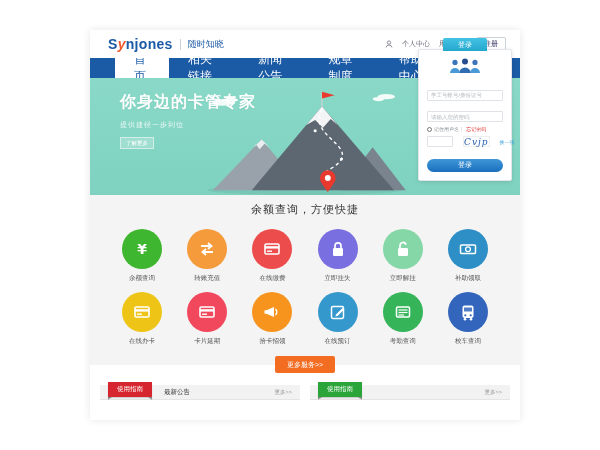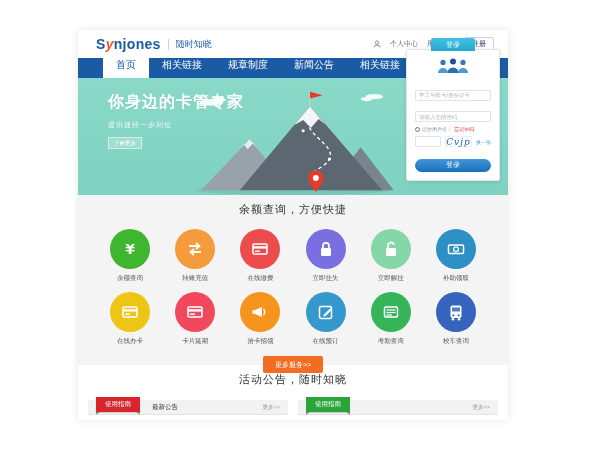--- a/index.html
+++ b/index.html
@@ -1,54 +1,54 @@
 <!DOCTYPE html>
 <html><head>
 <meta charset="utf-8">
 <style>
   * { margin:0; padding:0; box-sizing:border-box; }
   html,body { width:600px; height:450px; background:#fff; font-family:"Liberation Sans", sans-serif; overflow:hidden; }
-  #page { position:absolute; left:78px; top:30px; width:430px; height:390px; background:#fff; box-shadow:0 0 8px rgba(0,0,0,.10); }
+  #page { position:absolute; left:90px; top:30px; width:430px; height:390px; background:#fff; box-shadow:0 0 8px rgba(0,0,0,.10); }
 
   
   .topbar { position:relative; height:28px; background:#fff; display:flex; align-items:center; justify-content:space-between; padding:0 14px 0 18px; }
   .logo { display:flex; align-items:center; }
   .logo-main { font-size:14px; font-weight:bold; color:#1b5aa5; letter-spacing:.3px; }
   .logo-y { color:#f0582a; font-style:italic; }
   .logo-div { width:1px; height:11px; background:#c8d4e2; margin:0 7px; }
   .logo-suffix { font-size:9px; color:#1b5aa5; }
   .top-links { display:flex; align-items:center; gap:9px; font-size:7px; color:#667; }
   .top-links .lnk { cursor:pointer; }
   .user-glyph { width:8px; height:8px; display:inline-block; }
   .btn-register { border:1px solid #c9d2da; border-radius:2px; padding:1px 7px; font-size:7px; color:#336; background:#fff; cursor:pointer; }
 
   
   .navbar { height:20px; background:#1b5aa5; display:flex; align-items:stretch; padding-left:25px; }
-  .nav-item { display:flex; padding:0 13px; color:#fff; font-size:10px; cursor:pointer; }
+  .nav-item { display:flex; align-items:center; padding:0 19px; color:#fff; font-size:12px; cursor:pointer; }
   .nav-item.active { background:#fff; color:#1b5aa5; }
 
   
   .hero { position:relative; height:117px; background:linear-gradient(#8ad9c8,#7fd2c0); overflow:visible; }
   .hero-copy { position:absolute; left:30px; top:14px; color:#fff; }
   .hero-title { font-size:16px; font-weight:bold; letter-spacing:1px; text-shadow:0 1px 1px rgba(0,0,0,.06); }
   .hero-sub { margin-top:7px; font-size:7px; opacity:.85; letter-spacing:1px; }
   .hero-cta { margin-top:7px; display:inline-block; background:rgba(255,255,255,.22); border:1px solid rgba(255,255,255,.5); color:#fff; font-size:5.5px; padding:1.5px 5px; cursor:pointer; }
   .mountains { position:absolute; left:105px; bottom:0; width:215px; height:112px; }
 
   
   .login { position:absolute; right:8px; top:-40px; width:94px; z-index:5; }
   .login-tab { position:relative; margin:0 auto; width:44px; height:13px; background:linear-gradient(#43c3e4,#25a7cd); color:#fff; font-size:7px; display:flex; align-items:center; justify-content:center; border-radius:2px 2px 0 0; cursor:pointer; }
   .login-box { background:#fff; border:1px solid #e2e6ea; border-radius:2px; margin-top:-2px; padding:7px 8px 8px; box-shadow:0 1px 4px rgba(0,0,0,.12); }
   .login-users { text-align:center; margin-bottom:5px; }
   .login input[type=text], .login input[type=password] { width:100%; height:11px; border:1px solid #dfe3e7; border-radius:1px; font-size:5.5px; padding:0 3px; color:#555; margin-bottom:4px; }
   .login input::placeholder { color:#b3b9bf; }
   .login-row { display:flex; align-items:center; font-size:5px; color:#8a9097; margin-bottom:4px; gap:2px; }
   .login-row input[type=checkbox] { width:5px; height:5px; margin:0; }
   .forgot { color:#e23a3a; cursor:pointer; margin-left:2px; }
-  .captcha-row { display:flex; align-items:center; gap:4px; margin-bottom:6px; }
+  .captcha-row { display:flex; align-items:center; gap:10px; margin-bottom:6px; }
   .captcha-input { width:26px !important; margin-bottom:0 !important; }
   .captcha-img { width:30px; height:11px; border:1px solid #eee; background:#fbfdff; color:#2a5fae; font-family:"DejaVu Serif", serif; font-style:italic; font-size:9px; line-height:10px; text-align:center; letter-spacing:1px; cursor:pointer; }
   .captcha-refresh { font-size:5px; color:#3aa0d8; cursor:pointer; white-space:nowrap; }
   .login-submit { width:100%; height:13px; border:none; border-radius:7px; background:linear-gradient(#3f97d8,#1a6fbd); color:#fff; font-size:7px; cursor:pointer; }
 
   
   .services { height:170px; background:#f4f4f4; text-align:center; padding-top:7px; }
   .section-title { font-size:11px; color:#333; letter-spacing:1px; }
   .svc-grid { display:flex; justify-content:space-between; padding:0 24px; margin-top:12px; flex-wrap:wrap; row-gap:9px; }
   .svc-item { width:56px; cursor:pointer; }
@@ -93,24 +93,27 @@
 
   <div class="navbar">
     <div style="display:flex;">
         <div class="nav-item active">
           <span>首页</span>
         </div>
         <div class="nav-item">
           <span>相关链接</span>
         </div>
         <div class="nav-item">
+          <span>新闻公告</span>
+        </div>
+        <div class="nav-item">
           <span>规章制度</span>
         </div>
         <div class="nav-item">
-          <span>新闻公告</span>
+          <span>帮助中心</span>
         </div>
         <div class="nav-item">
           <span>相关链接</span>
         </div>
       </div>
   </div>
 
   <div class="hero">
     <div class="hero-copy">
       <div class="hero-title">你身边的卡管专家</div>
@@ -298,21 +301,20 @@
               <circle cx="13" cy="17.2" r="1.3" fill="#fff"></circle>
             </svg>
           </div>
     <div class="svc-label">校车查询</div>
   </div>
       </div>
     <span class="more-btn">更多服务&gt;&gt;</span>
   </div>
 
   <div class="announce">
-    <div class="section-title">活动公告，随时知晓</div>
     <div class="ann-cols">
       <div class="ann-col">
         <div class="ann-head">
           <span class="ribbon" id="ribbon-left" style="background: rgb(214, 37, 46);">使用指南</span>
           <span class="ann-tab">最新公告</span>
           <span class="ann-more">更多&gt;&gt;</span>
         </div>
       </div>
       <div class="ann-col">
         <div class="ann-head">

